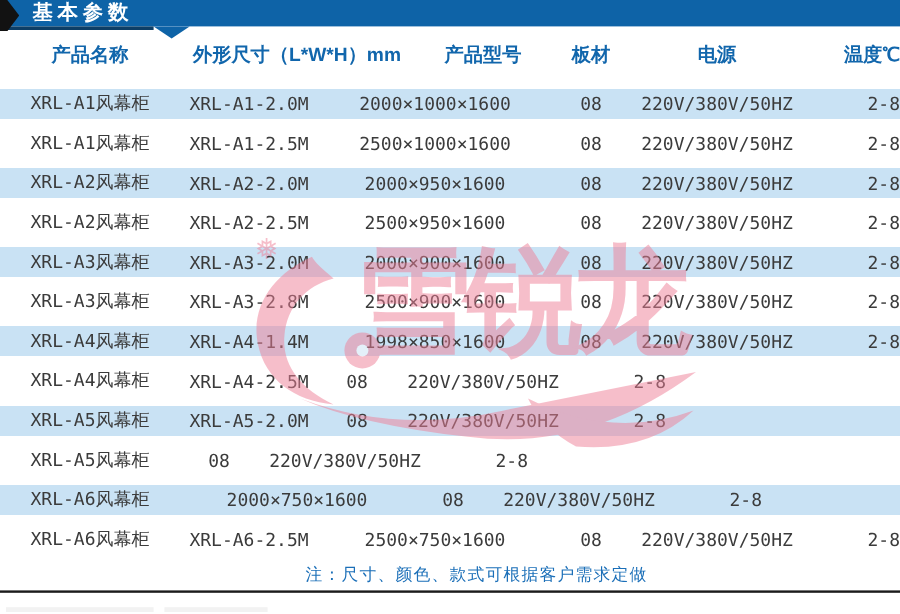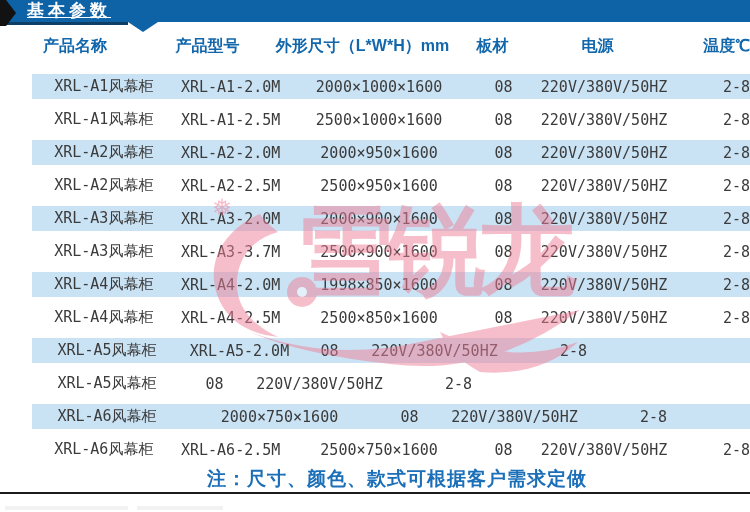--- a/index.html
+++ b/index.html
@@ -35,21 +35,20 @@
   }
   .title-bar .title-text{
     position:absolute;
     left:27px;top:0;
     line-height:22px;
     color:#fff;
     font-size:17px;
     font-weight:bold;
     letter-spacing:4px;
     z-index:2;
-    text-decoration:underline;
   }
   .title-underline{
     position:absolute;
     left:0;top:22px;
     width:128px;height:3px;
     background:#0d3e66;
     z-index:2;
   }
   .title-pointer{
     position:absolute;
@@ -69,21 +68,20 @@
   }
   .thead .cell{
     color:var(--header-text-blue);
     font-weight:bold;
     font-size:16px;
   }
   .tbody .trow{
     height:33px;
     display:flex;
     align-items:center;
-    margin-left:32px;
   }
   .tbody .trow:nth-child(odd){
     background:linear-gradient(to bottom,
       #fff 0 4px,
       var(--row-blue) 4px 29px,
       #fff 29px 33px);
   }
   .cell{
     text-align:center;
     white-space:nowrap;
@@ -103,22 +101,22 @@
 
   
   .note-row{
     height:26px;
     display:flex;
     align-items:center;
     justify-content:center;
   }
   .note-text{
     color:var(--note-blue);
-    font-size:19px;
-    font-weight:bold;
+    font-size:14px;
+    font-weight:normal;
     letter-spacing:1px;
     margin-left:44px;
   }
   .divider{
     width:750px;
     height:0;
     border-bottom:2px solid #1b1b1b;
   }
 
   
@@ -164,22 +162,22 @@
 <div class="title-bar">
   <span class="arrow"></span>
   <span class="title-text">基本参数</span>
 </div>
 <div class="title-underline"></div>
 <div class="title-pointer"></div>
 
 <div class="spec-table">
   <div class="thead">
       <div class="cell c0">产品名称</div>
+      <div class="cell c2">外形尺寸（L*W*H）mm</div>
       <div class="cell c1">产品型号</div>
-      <div class="cell c2">外形尺寸（L*W*H）mm</div>
       <div class="cell c3">板材</div>
       <div class="cell c4">电源</div>
       <div class="cell c5">温度℃</div>
     </div>
   <div class="tbody">
       <div class="trow">
         <div class="cell c0">XRL-A1风幕柜</div>
         <div class="cell c1">XRL-A1-2.0M</div>
         <div class="cell c2">2000×1000×1600</div>
         <div class="cell c3">08</div>
@@ -213,38 +211,37 @@
       <div class="trow">
         <div class="cell c0">XRL-A3风幕柜</div>
         <div class="cell c1">XRL-A3-2.0M</div>
         <div class="cell c2">2000×900×1600</div>
         <div class="cell c3">08</div>
         <div class="cell c4">220V/380V/50HZ</div>
         <div class="cell c5">2-8</div>
       </div>
       <div class="trow">
         <div class="cell c0">XRL-A3风幕柜</div>
-        <div class="cell c1">XRL-A3-3.7M</div>
+        <div class="cell c1">XRL-A3-2.8M</div>
         <div class="cell c2">2500×900×1600</div>
         <div class="cell c3">08</div>
         <div class="cell c4">220V/380V/50HZ</div>
         <div class="cell c5">2-8</div>
       </div>
       <div class="trow">
         <div class="cell c0">XRL-A4风幕柜</div>
-        <div class="cell c1">XRL-A4-2.0M</div>
+        <div class="cell c1">XRL-A4-1.4M</div>
         <div class="cell c2">1998×850×1600</div>
         <div class="cell c3">08</div>
         <div class="cell c4">220V/380V/50HZ</div>
         <div class="cell c5">2-8</div>
       </div>
       <div class="trow">
         <div class="cell c0">XRL-A4风幕柜</div>
         <div class="cell c1">XRL-A4-2.5M</div>
-        <div class="cell c2">2500×850×1600</div>
         <div class="cell c3">08</div>
         <div class="cell c4">220V/380V/50HZ</div>
         <div class="cell c5">2-8</div>
       </div>
       <div class="trow">
         <div class="cell c0">XRL-A5风幕柜</div>
         <div class="cell c1">XRL-A5-2.0M</div>
         <div class="cell c3">08</div>
         <div class="cell c4">220V/380V/50HZ</div>
         <div class="cell c5">2-8</div>

